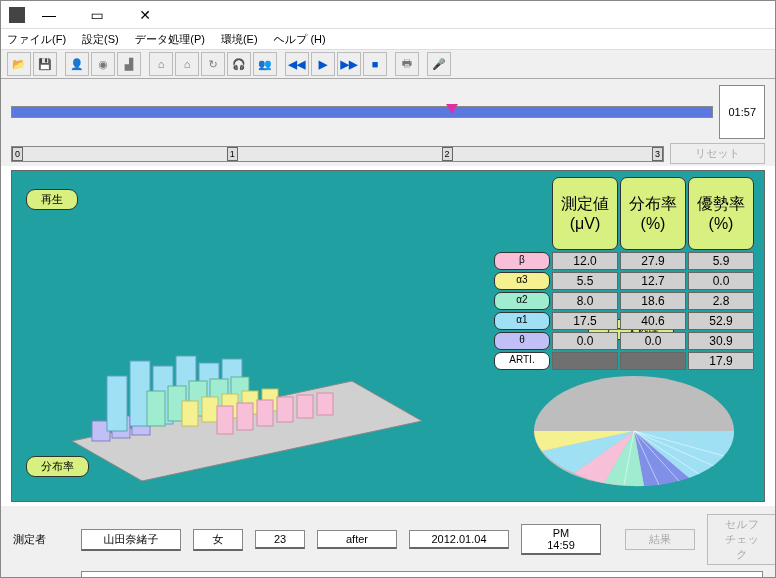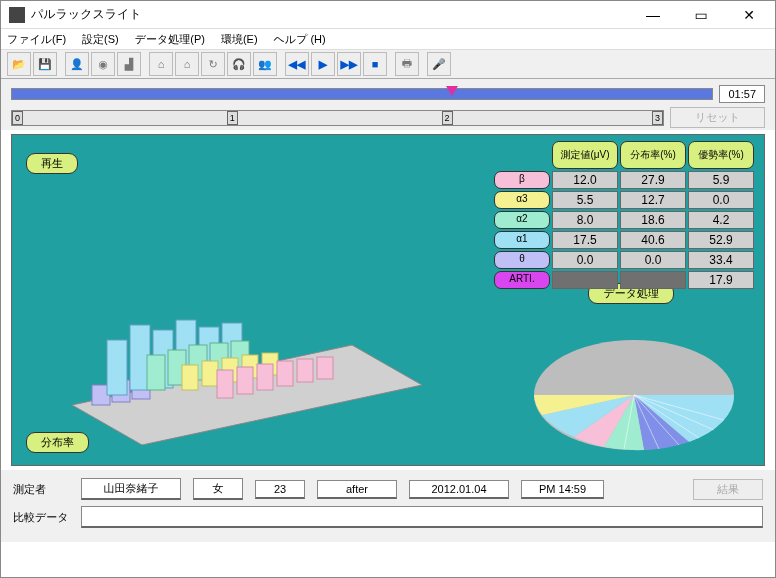--- a/index.html
+++ b/index.html
@@ -12,59 +12,58 @@
 .menubar{height:20px;display:flex;align-items:center;padding:0 4px;gap:12px;background:#fff}
 .menuitem{cursor:pointer;padding:7px 2px}
 .toolbar{height:30px;display:flex;align-items:center;padding:2px 6px;gap:2px;background:#f0f0f0;border-top:1px solid #ddd;border-bottom:1px solid #aaa}
 .tbtn{width:24px;height:24px;border:1px solid #bbb;background:#eee;display:flex;align-items:center;justify-content:center;cursor:pointer;color:#777}
 .tsep{width:4px}
 .tbtn.blue{color:#0055cc;font-weight:bold}
 .progress-area{padding:6px 10px 2px;background:#f0f0f0}
 .progress-row{display:flex;align-items:center;gap:6px}
 .progress-bar{flex:1;height:12px;background:#5a78e0;border:1px solid #888;position:relative}
 .progress-marker{position:absolute;top:-3px;left:62%;width:0;height:0;border-left:6px solid transparent;border-right:6px solid transparent;border-top:10px solid #e030a0}
-.time-box{border:1px solid #888;padding:2px 8px;background:#fff;min-width:44px;text-align:right}
+.time-box{border:1px solid #888;padding:20px 8px;background:#fff;min-width:44px;text-align:right}
 .ruler-row{display:flex;align-items:center;gap:6px;margin-top:4px}
 .ruler{flex:1;height:16px;position:relative;border:1px solid #888;background:#e8e8e8}
 .ruler-tick{position:absolute;top:0;width:11px;height:14px;border:1px solid #666;background:#ddd;font-size:9px;text-align:center;line-height:12px}
 .reset-btn{border:1px solid #bbb;background:#eee;padding:2px 24px;color:#aaa;min-width:48px;text-align:center}
 .main-view{background:#20a0a0;height:332px;margin:4px 10px;border:1px solid #666;position:relative}
 .pill{position:absolute;background:#d8f080;border:1px solid #333;border-radius:9px;padding:2px 14px;font-size:11px}
 .pill.replay{top:18px;left:14px}
-.pill.dist{bottom:12px;left:14px}
+.pill.dist{bottom:24px;left:14px}
 .pill.dominant{top:148px;right:90px}
 .data-table{position:absolute;top:6px;right:10px;display:grid;grid-template-columns:56px 66px 66px 66px;gap:2px}
-.th{background:#d8f080;border:1px solid #333;border-radius:7px;text-align:center;padding:6px 0;font-size:10px}
+.th{background:#d8f080;border:1px solid #333;border-radius:7px;text-align:center;padding:16px 0;font-size:16px}
 .rowlabel{border:1px solid #333;border-radius:7px;text-align:center;padding:1px 0;font-size:10px}
 .rowlabel.beta{background:#f7c0d8}
 .rowlabel.a3{background:#f5f090}
 .rowlabel.a2{background:#a0ecd0}
 .rowlabel.a1{background:#a0e0f5}
 .rowlabel.theta{background:#c0c0f7}
-.rowlabel.arti{background:#d946ef}
+.rowlabel.arti{background:#ffffff}
 .cell{background:#d0d0d0;border:1px solid #666;text-align:center;padding:1px 0;font-size:12px}
 .cell.dark{background:#707070}
 .pie-area{position:absolute;bottom:10px;right:20px;width:220px;height:130px}
 .pie{width:220px;height:130px}
 .bars3d{position:absolute;left:40px;top:110px;width:380px;height:200px}
 .bottom-panel{padding:8px 12px;background:#f0f0f0}
 .info-row{display:flex;align-items:center;gap:12px;margin-bottom:6px}
 .lbl{min-width:56px}
 .field{border:1px solid #888;border-bottom:2px solid #666;background:#fff;padding:2px 17px;text-align:center;min-width:50px}
 .field.wide{min-width:80px}
 .field.wider{min-width:100px}
 .btn-flat{border:1px solid #bbb;background:#eee;padding:2px 12px;color:#aaa;min-width:70px;text-align:center}
 .compare-box{flex:1;border:1px solid #888;border-bottom:2px solid #666;height:22px;background:#fff}
 </style>
 </head>
 <body>
 
 <div class="titlebar">
   <div class="icon"></div>
-  <div class="title">パルラックスライト</div>
   <div class="winbtns">
     <div class="winbtn">—</div>
     <div class="winbtn">▭</div>
     <div class="winbtn">✕</div>
   </div>
 </div>
 
 <div class="menubar">
   <span class="menuitem">ファイル(F)</span>
   <span class="menuitem">設定(S)</span>
@@ -129,29 +128,29 @@
       <div class="cell">12.0</div>
       <div class="cell">27.9</div>
       <div class="cell">5.9</div>
       <div class="rowlabel a3">α3</div>
       <div class="cell">5.5</div>
       <div class="cell">12.7</div>
       <div class="cell">0.0</div>
       <div class="rowlabel a2">α2</div>
       <div class="cell">8.0</div>
       <div class="cell">18.6</div>
-      <div class="cell">4.2</div>
+      <div class="cell">2.8</div>
       <div class="rowlabel a1">α1</div>
       <div class="cell">17.5</div>
       <div class="cell">40.6</div>
       <div class="cell">52.9</div>
       <div class="rowlabel theta">θ</div>
       <div class="cell">0.0</div>
       <div class="cell">0.0</div>
-      <div class="cell">33.4</div>
+      <div class="cell">30.9</div>
       <div class="rowlabel arti">ARTI.</div>
       <div class="cell dark"></div>
       <div class="cell dark"></div>
       <div class="cell">17.9</div>
     </div>
 
   <svg class="bars3d" viewBox="0 0 380 200">
     <polygon points="20,160 300,100 370,140 90,200" fill="#d0d0d0" stroke="#888"></polygon>
     <g fill="#c0c0f7" stroke="#8080c0">
         <rect x="40" y="140" width="18" height="20"></rect>
@@ -215,18 +214,19 @@
   <div class="info-row">
     <span class="lbl">測定者</span>
     <span class="field wider">山田奈緒子</span>
     <span class="field">女</span>
     <span class="field">23</span>
     <span class="field wide">after</span>
     <span class="field wider">2012.01.04</span>
     <span class="field wide">PM 14:59</span>
     <span style="flex:1"></span>
     <span class="btn-flat">結果</span>
+    <span class="btn-flat">セルフチェック</span>
   </div>
   <div class="info-row">
     <span class="lbl">比較データ</span>
     <div class="compare-box"></div>
   </div>
 </div>
 
 </body></html>

